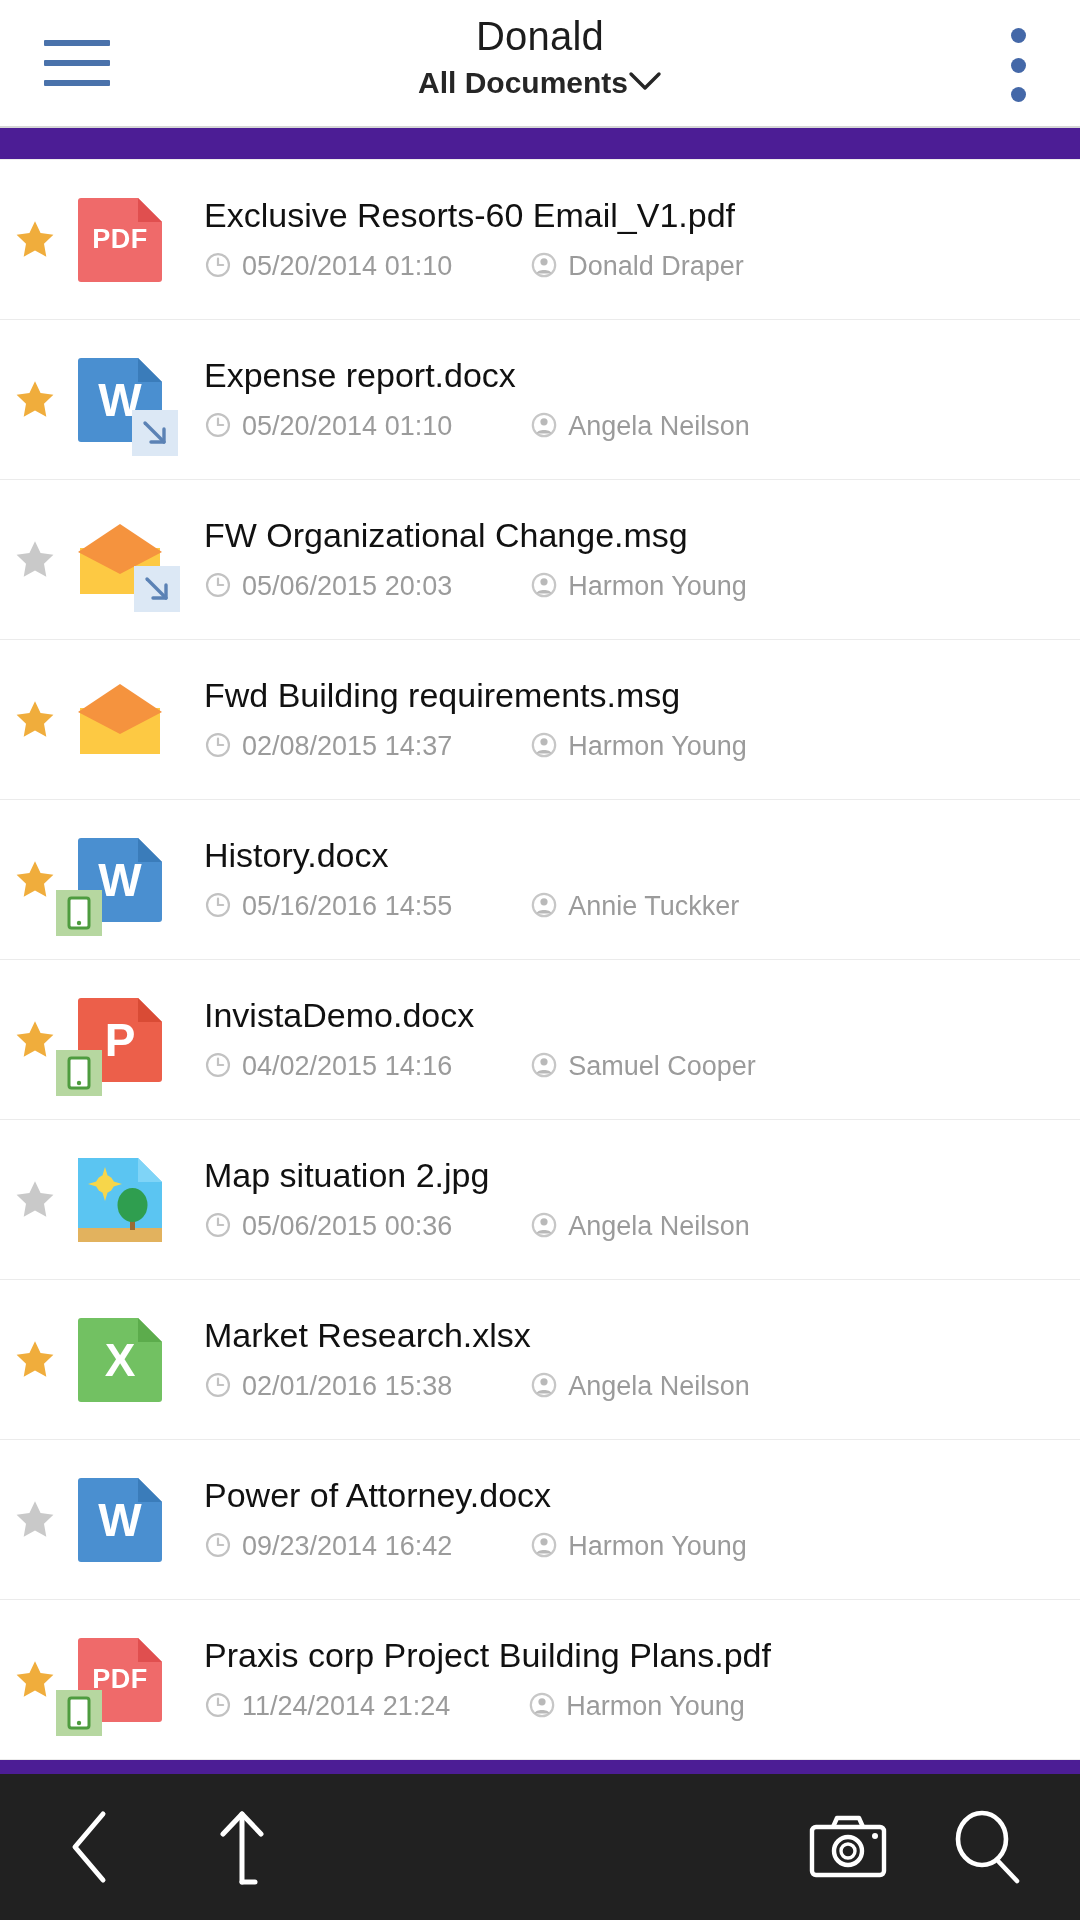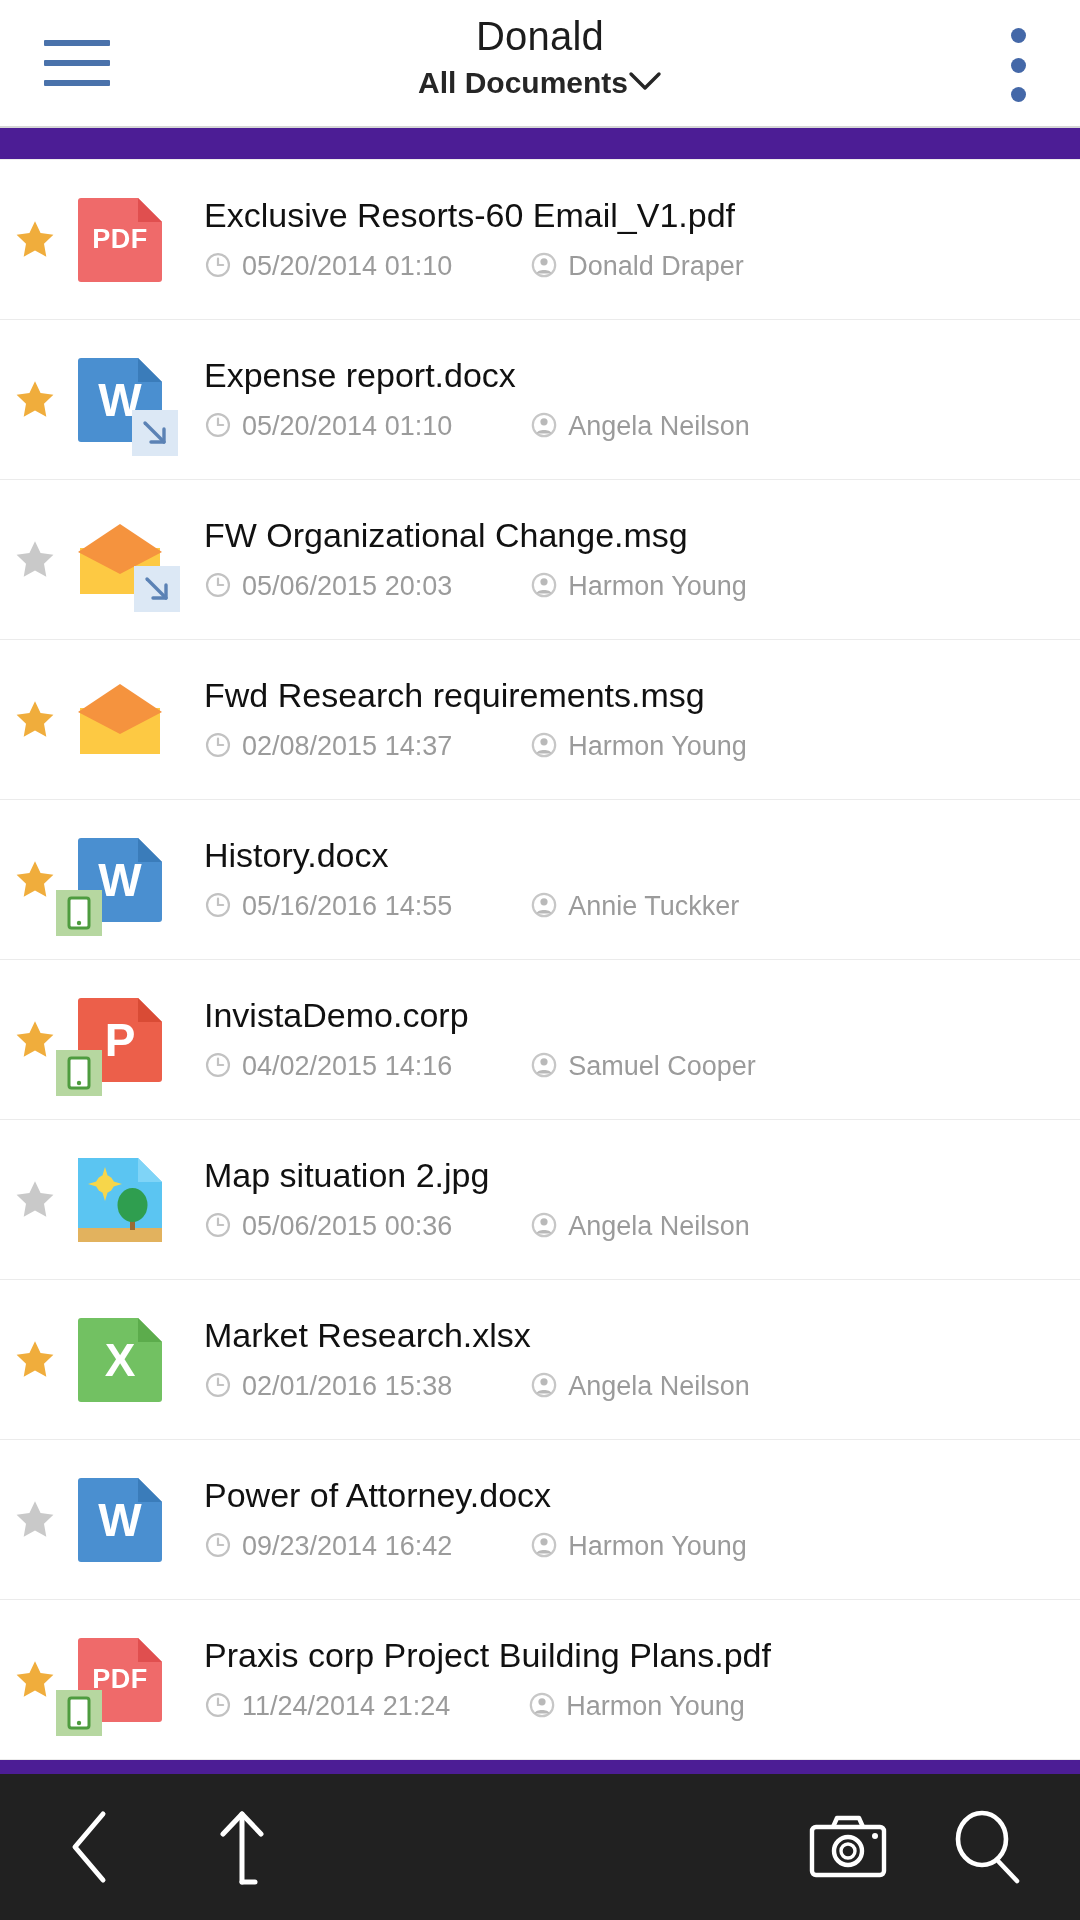--- a/index.html
+++ b/index.html
@@ -285,21 +285,21 @@
           </div>
           <div class="icon-cell">
             <div style="position:relative;">
               <div class="filetile" style="width:88px;height:76px;"><svg width="88" height="76" viewBox="0 0 88 76">
                   <path d="M4 26 L84 26 L84 72 L4 72 Z" fill="#fdc943"></path>
                   <path d="M44 2 L86 30 L44 52 L2 30 Z" fill="#f5933e"></path>
                 </svg></div>
             </div>
           </div>
           <div class="meta">
-            <div class="fname">Fwd Research requirements.msg</div>
+            <div class="fname">Fwd Building requirements.msg</div>
             <div class="sub">
               <span class="grp">
                 <span><svg width="28" height="28" viewBox="0 0 24 24">
                     <circle cx="12" cy="12" r="9.4" fill="none" stroke="#c2c2c2" stroke-width="1.9"></circle>
                     <path d="M12 6.6 V12 H16.4" fill="none" stroke="#c2c2c2" stroke-width="1.9" stroke-linecap="round"></path>
                   </svg></span>
                 <span class="txt">02/08/2015 14:37</span>
               </span>
               <span class="gap"></span>
               <span class="grp">
@@ -375,21 +375,21 @@
               </div>
               <span class="badge-phone">
                 <svg width="24" height="34" viewBox="0 0 24 34">
                   <rect x="2" y="2" width="20" height="30" rx="2.5" fill="#ffffff" stroke="#4e9c3f" stroke-width="3"></rect>
                   <circle cx="12" cy="27" r="2.2" fill="#4e9c3f"></circle>
                 </svg>
               </span>
             </div>
           </div>
           <div class="meta">
-            <div class="fname">InvistaDemo.corp</div>
+            <div class="fname">InvistaDemo.docx</div>
             <div class="sub">
               <span class="grp">
                 <span><svg width="28" height="28" viewBox="0 0 24 24">
                     <circle cx="12" cy="12" r="9.4" fill="none" stroke="#c2c2c2" stroke-width="1.9"></circle>
                     <path d="M12 6.6 V12 H16.4" fill="none" stroke="#c2c2c2" stroke-width="1.9" stroke-linecap="round"></path>
                   </svg></span>
                 <span class="txt">04/02/2015 14:16</span>
               </span>
               <span class="gap"></span>
               <span class="grp">

